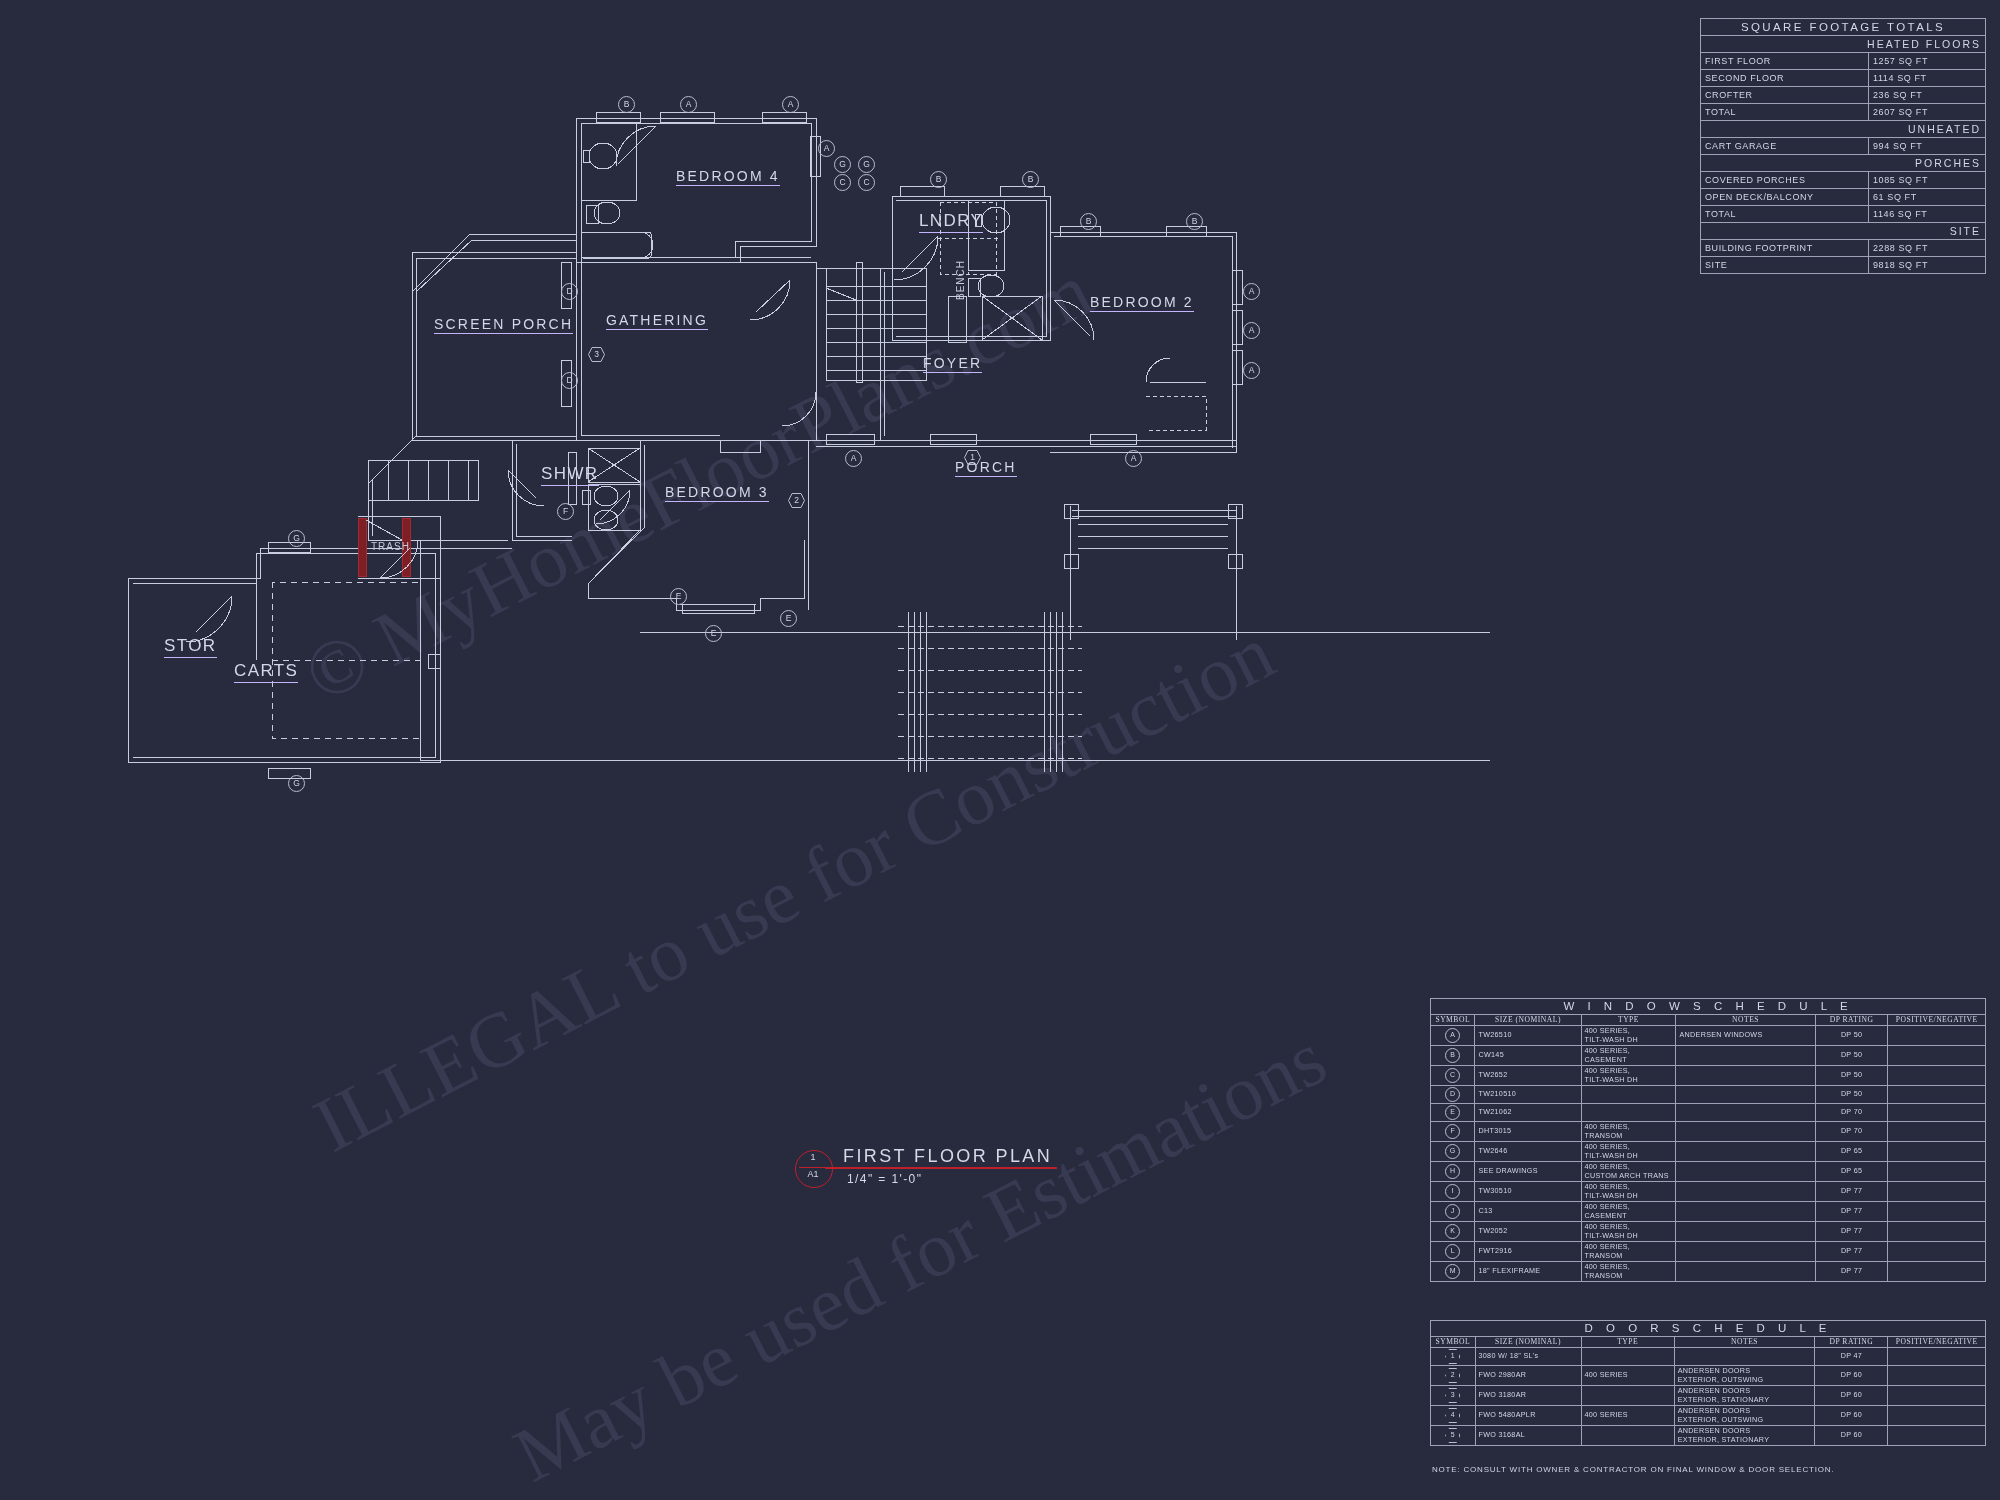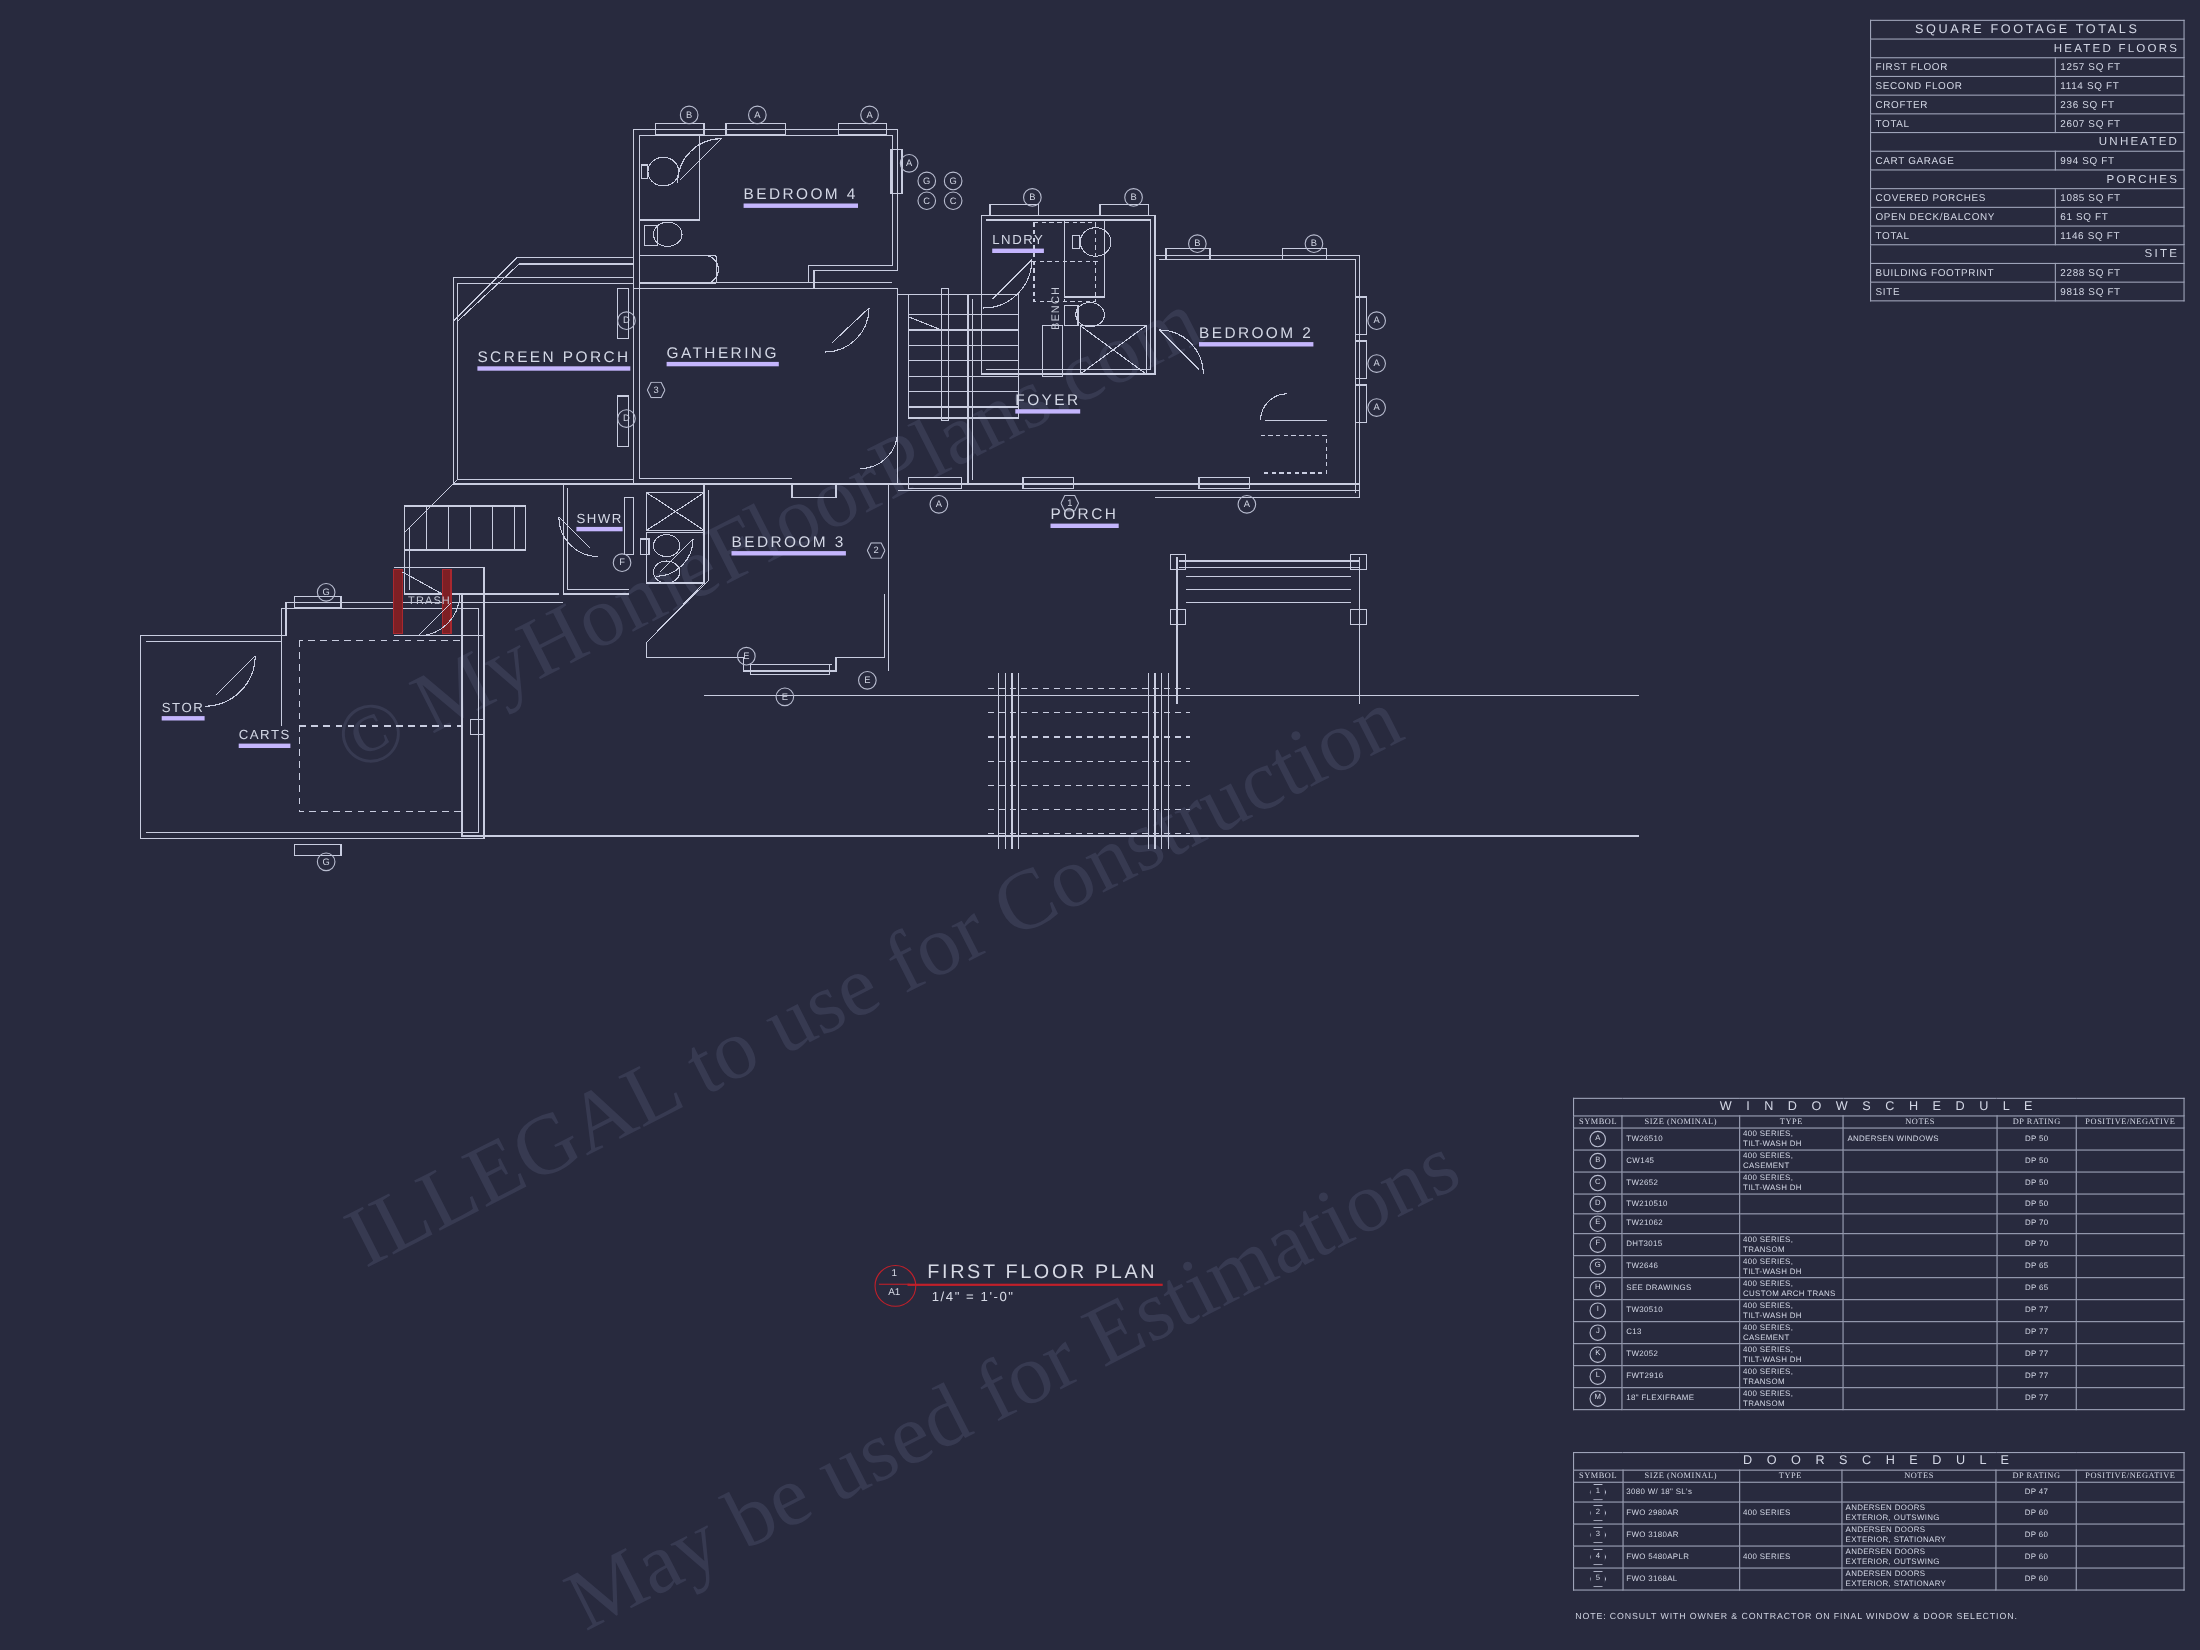--- a/index.html
+++ b/index.html
@@ -15,22 +15,22 @@
       user-select:none;}
   .wm1{left:290px;top:640px;font-size:78px;transform:rotate(-27deg);
        transform-origin:0 0;}
   .wm2{left:300px;top:1090px;font-size:78px;transform:rotate(-27deg);
        transform-origin:0 0;}
   .wm3{left:500px;top:1420px;font-size:78px;transform:rotate(-27deg);
        transform-origin:0 0;}
 
   
   .rm{position:absolute;font-size:14px;letter-spacing:2.2px;color:#d4d8e6;
-      border-bottom:4px solid #c4b5fd;padding-bottom:1px;white-space:nowrap;}
-  .rm.sm{font-size:12px;letter-spacing:1.4px;}
+      border-bottom:1px solid #c4b5fd;padding-bottom:1px;white-space:nowrap;}
+  .rm.sm{font-size:17px;letter-spacing:1.4px;margin-left:17px;}
   .plain{position:absolute;font-size:10px;letter-spacing:1px;color:#c6cad8;
          white-space:nowrap;border:0;}
 
   
   .tag{position:absolute;width:15px;height:15px;border:1px solid #b9bdd0;
        border-radius:50%;font-size:8.5px;line-height:14px;text-align:center;
        color:#d0d4e2;background:transparent;}
   .hexbox{position:absolute;width:17px;height:15px;}
   .hexbox svg{position:absolute;inset:0;}
   .hexbox span{position:absolute;inset:0;font-size:8.5px;line-height:15px;

